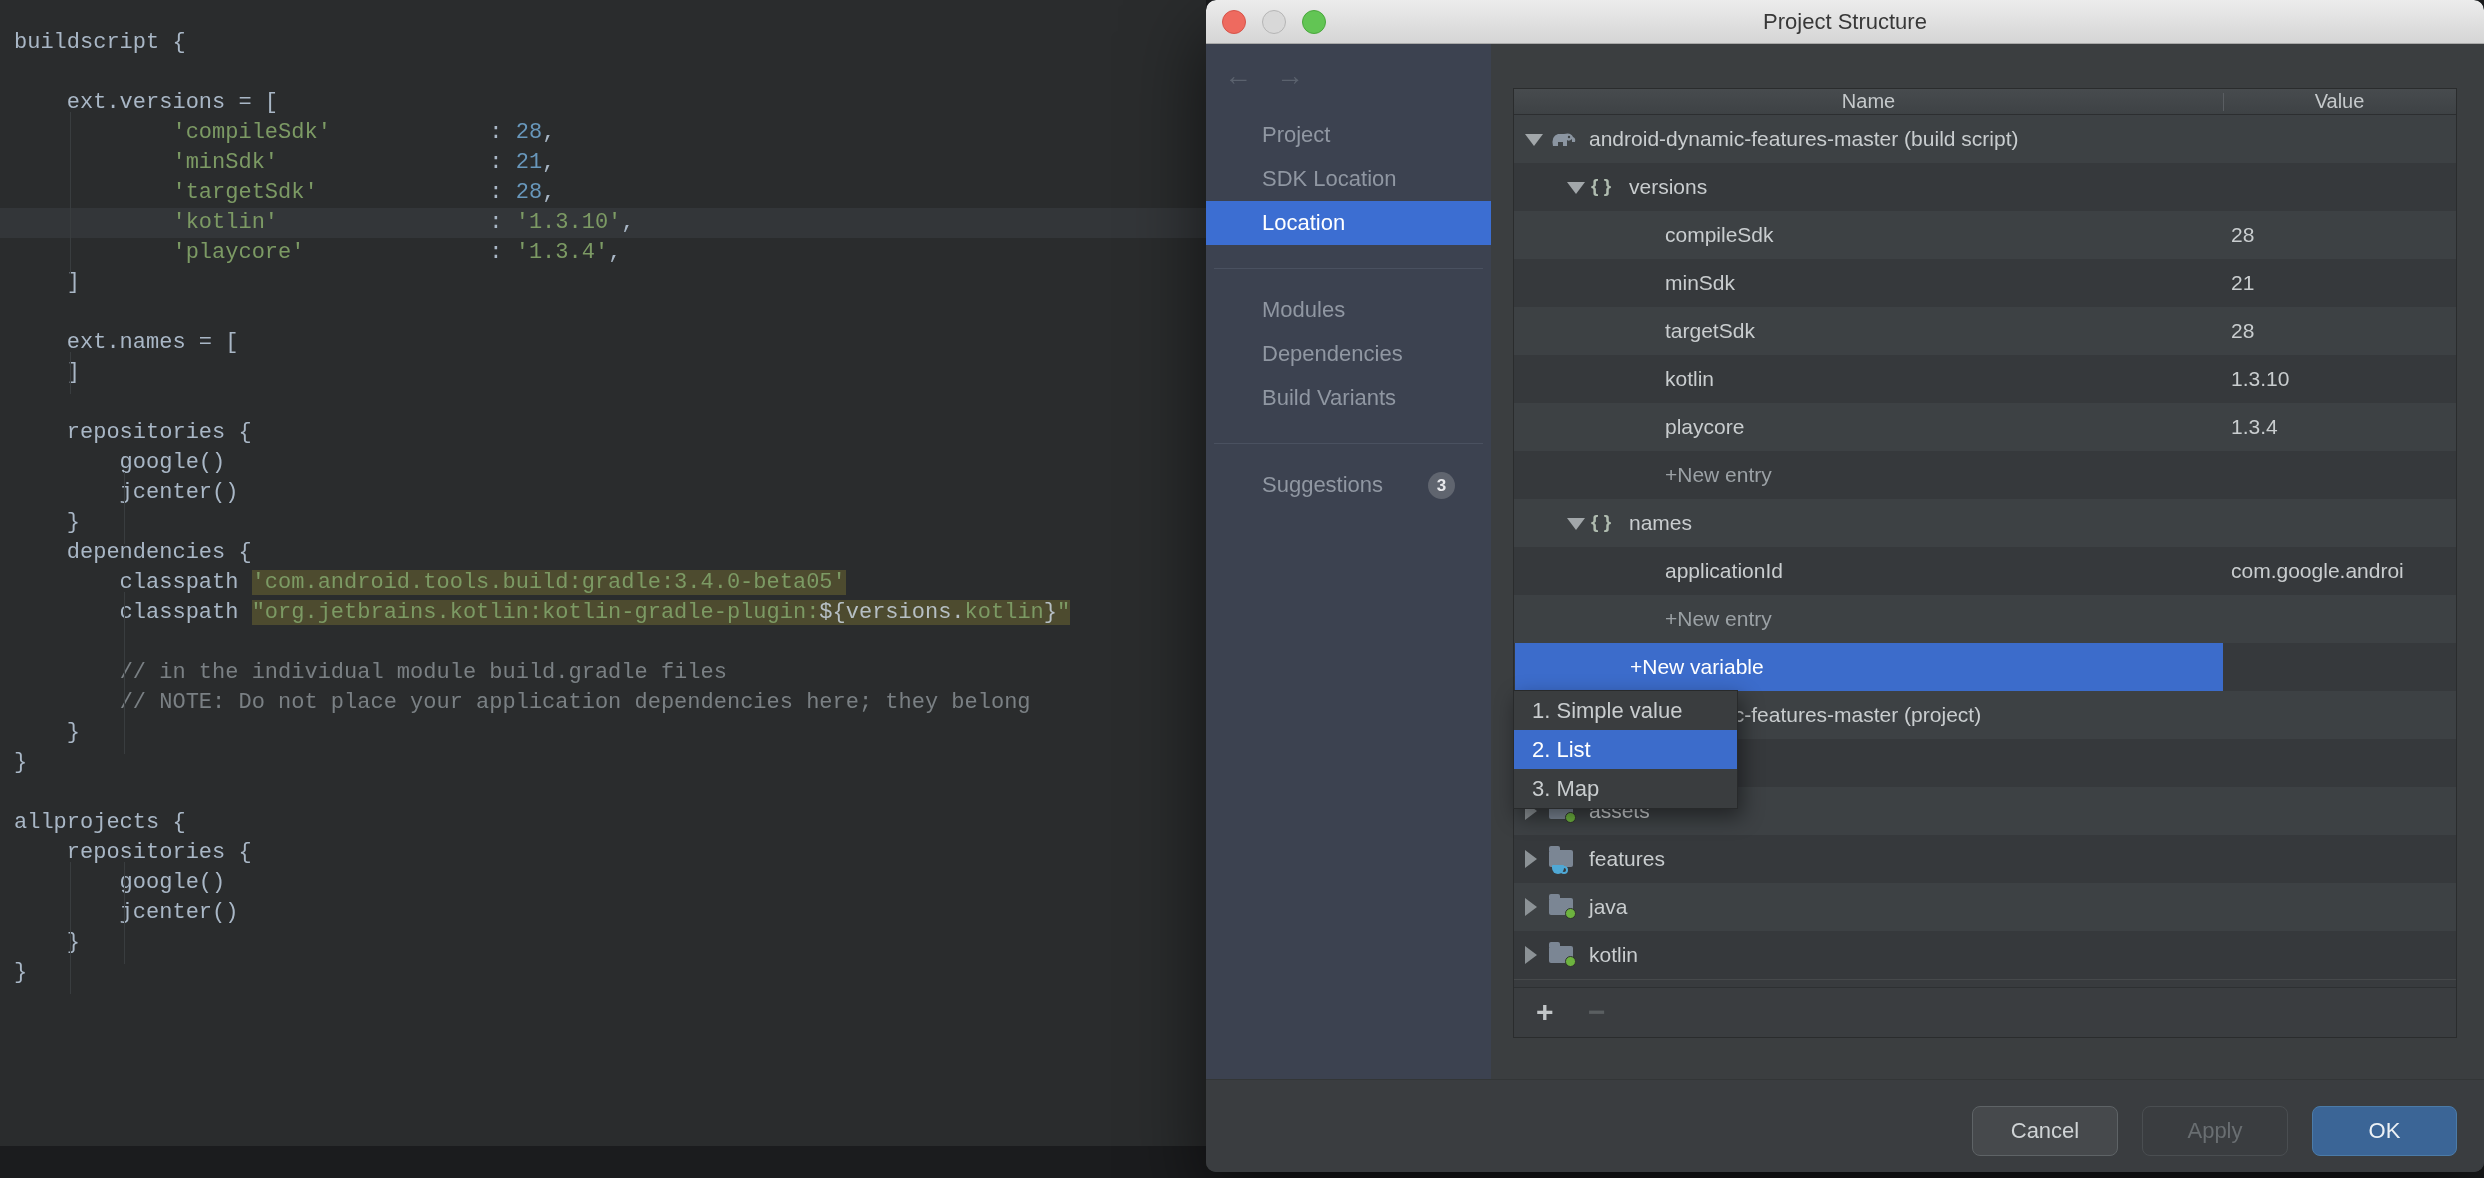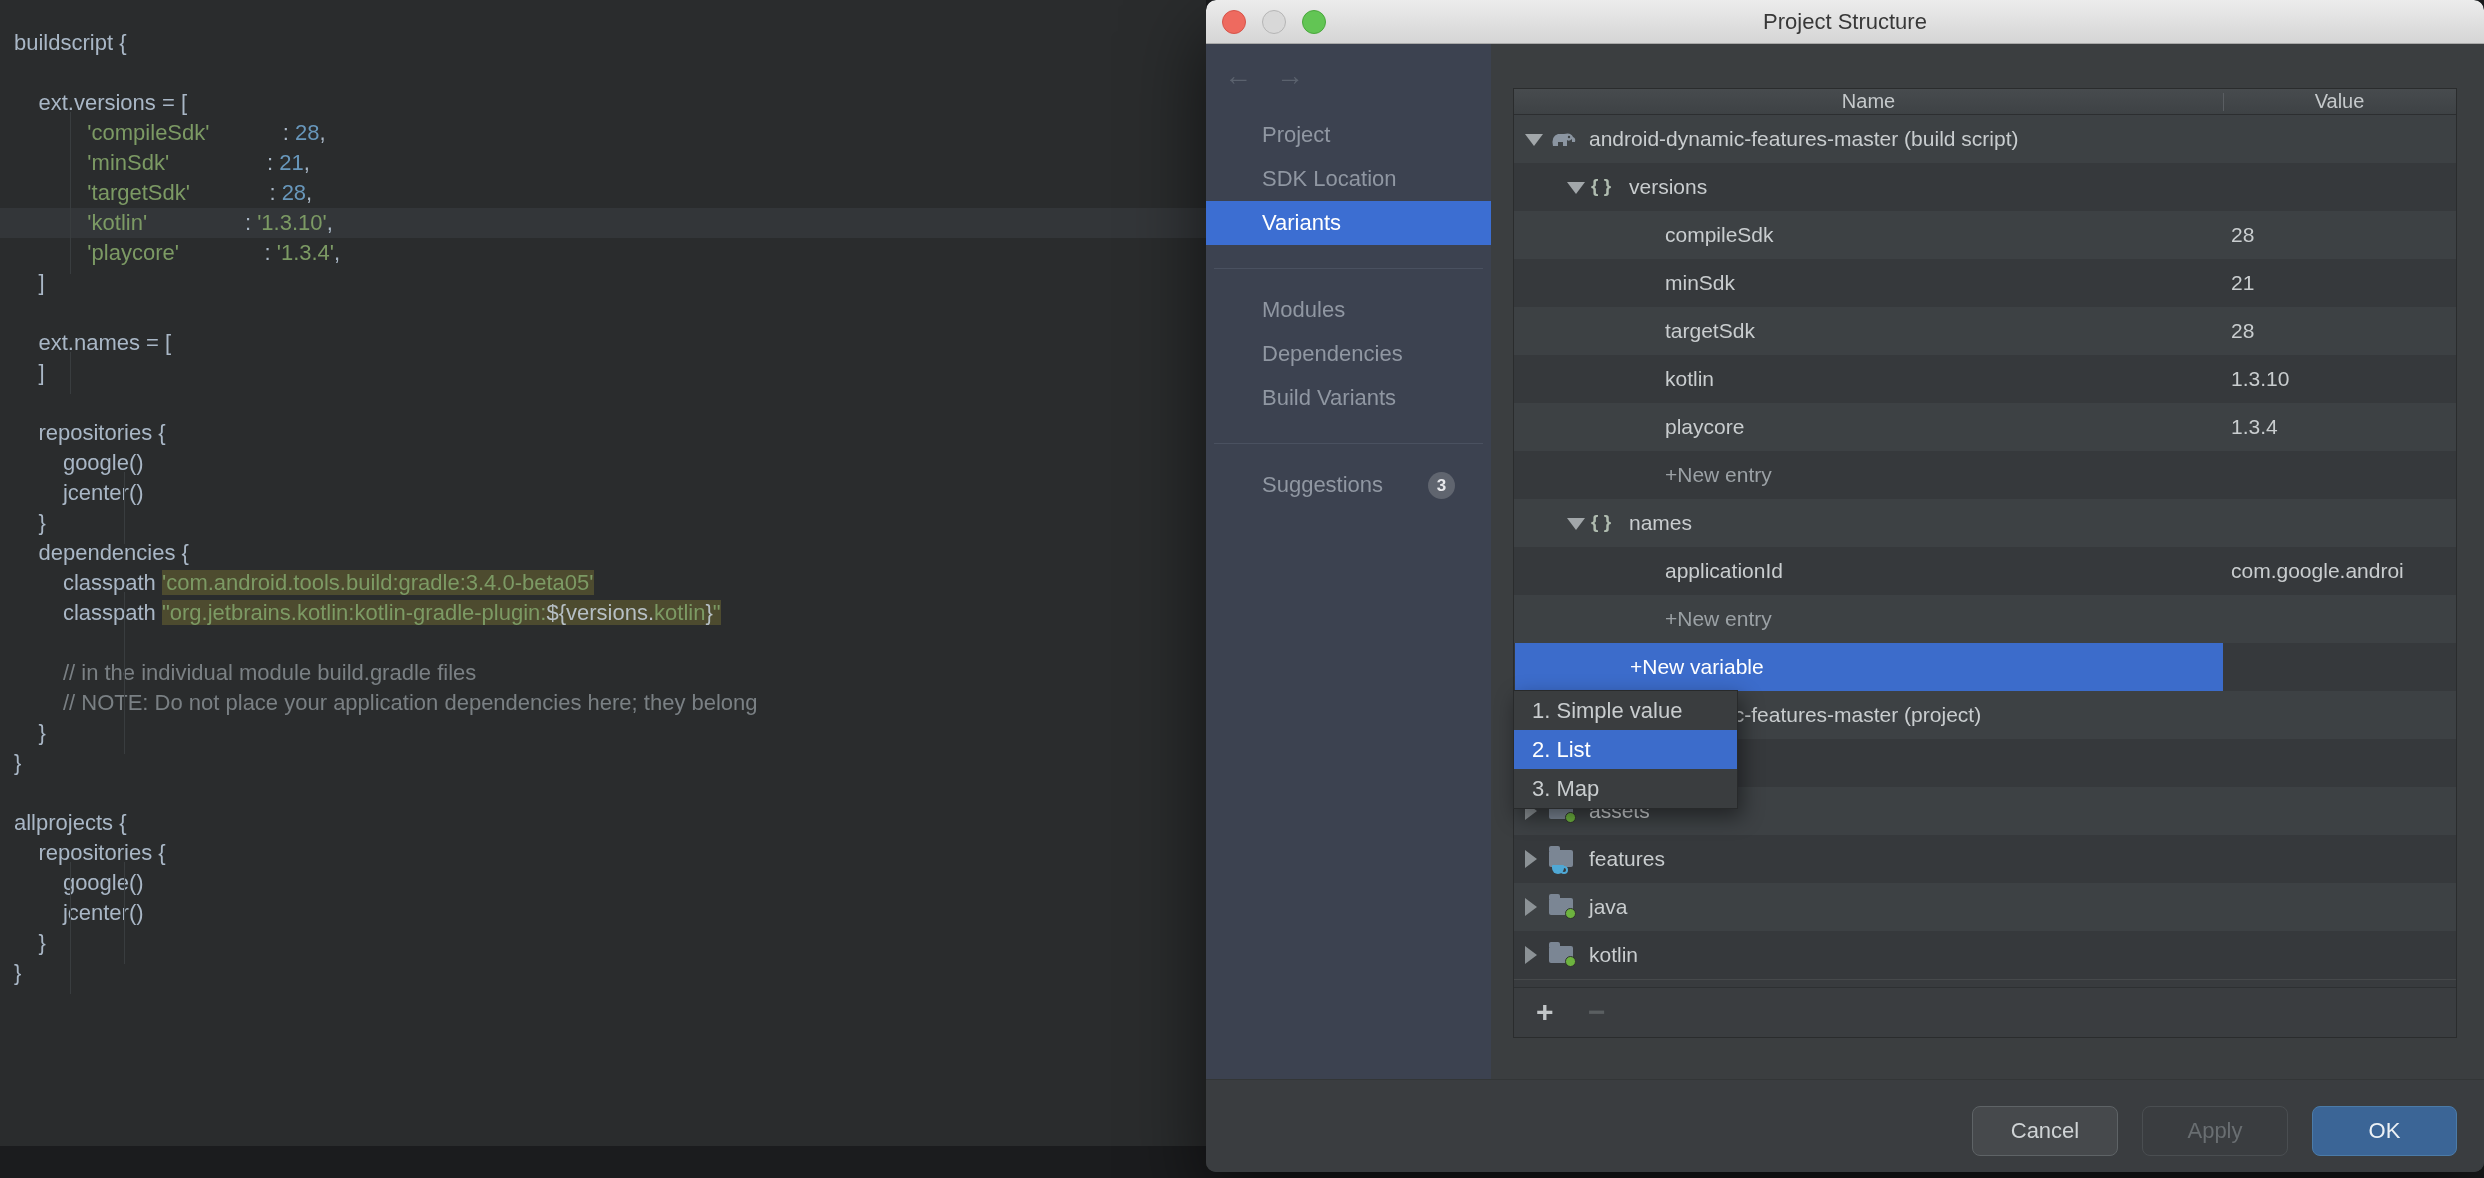--- a/index.html
+++ b/index.html
@@ -7,21 +7,21 @@
     --panel-bg:#3B3E40; --ok-blue:#3B6596; --string-green:#7C9A64; --number-blue:#6897BB;
     --comment-gray:#7A8084; --editor-bg:#2A2C2D; --olive:#4D4B2F; --badge-bg:#60656F;
     --traffic-red:#EE6A5F; --traffic-gray:#D8D8D8; --traffic-green:#62C554;
   }
   *{margin:0;padding:0;box-sizing:border-box}
   body{background:#101113;font-family:"Liberation Sans",sans-serif}
   #stage{position:relative;width:2484px;height:1178px;background:#1B1C1E;overflow:hidden}
 
   
   #editor{position:absolute;left:0;top:0;width:1206px;height:1146px;background:var(--editor-bg);overflow:hidden}
-  #editor-code{position:absolute;left:0;top:28px;width:100%;font-family:Liberation Sans, sans-serif;
+  #editor-code{position:absolute;left:0;top:28px;width:100%;font-family:Liberation Mono, monospace;
     font-size:22px;line-height:30px;color:#A9B7C6}
   .eline{position:relative;height:30px;white-space:pre;padding-left:14px}
   .eline.hl{background:#333639}
   .seg-p{color:#A9B7C6}
   .seg-str{color:var(--string-green)}
   .seg-num{color:var(--number-blue)}
   .seg-com{color:var(--comment-gray)}
   .seg-strh{color:var(--string-green);background:var(--olive)}
   .seg-ph{color:#B6BFC4;background:var(--olive)}
   .iguide{position:absolute;width:1px;background:#393D3F}
@@ -153,21 +153,21 @@
 
     <div id="sidebar">
       <div id="nav-arrows">
         <span>←</span>
         <span>→</span>
       </div>
       <div class="first-gap"></div>
       <div id="sidebar-items">
           <div class="side-item"><span>Project</span></div>
           <div class="side-item"><span>SDK Location</span></div>
-          <div class="side-item sel"><span>Variants</span></div>
+          <div class="side-item sel"><span>Location</span></div>
           <div class="side-sep"></div>
           <div class="side-item"><span>Modules</span></div>
           <div class="side-item"><span>Dependencies</span></div>
           <div class="side-item"><span>Build Variants</span></div>
           <div class="side-sep"></div>
           <div class="side-item"><span>Suggestions</span><span class="side-badge">3</span></div>
         </div>
     </div>
 
     <div id="tpanel">

